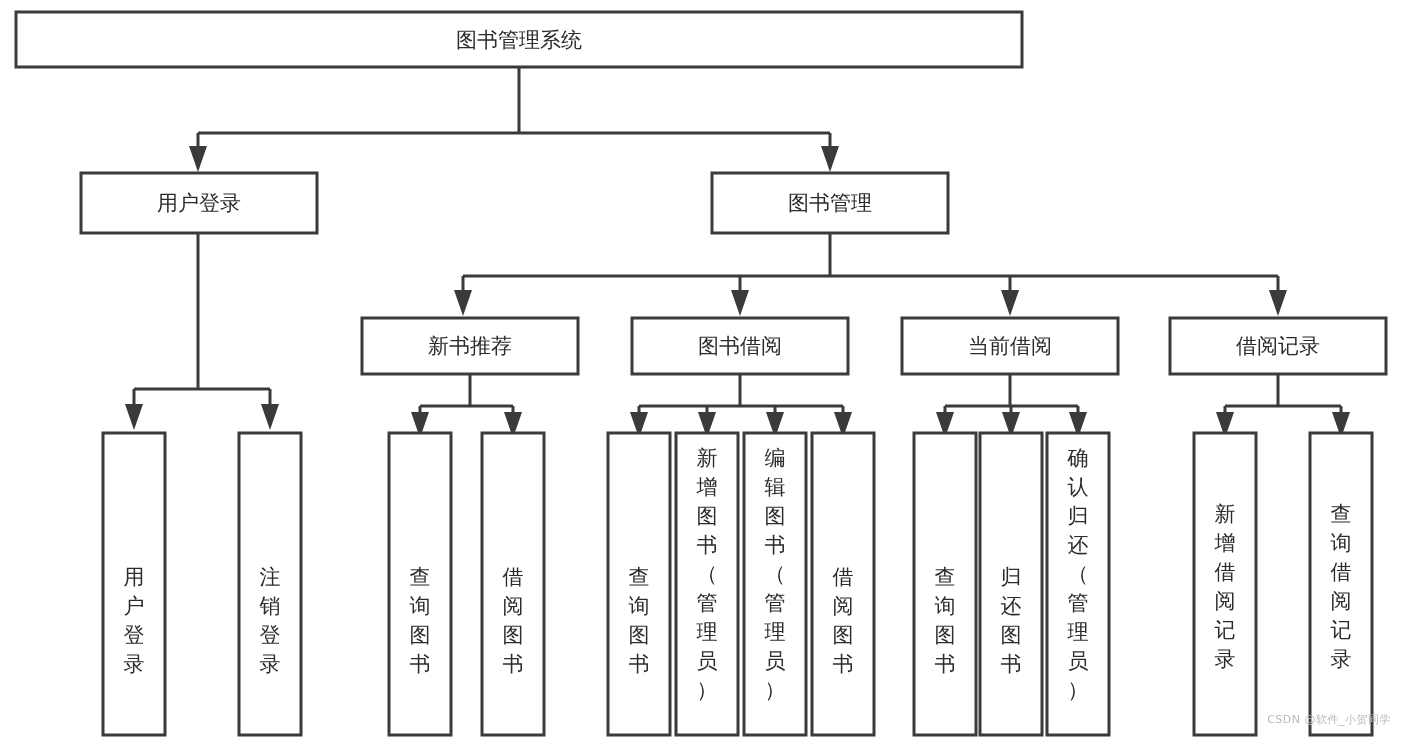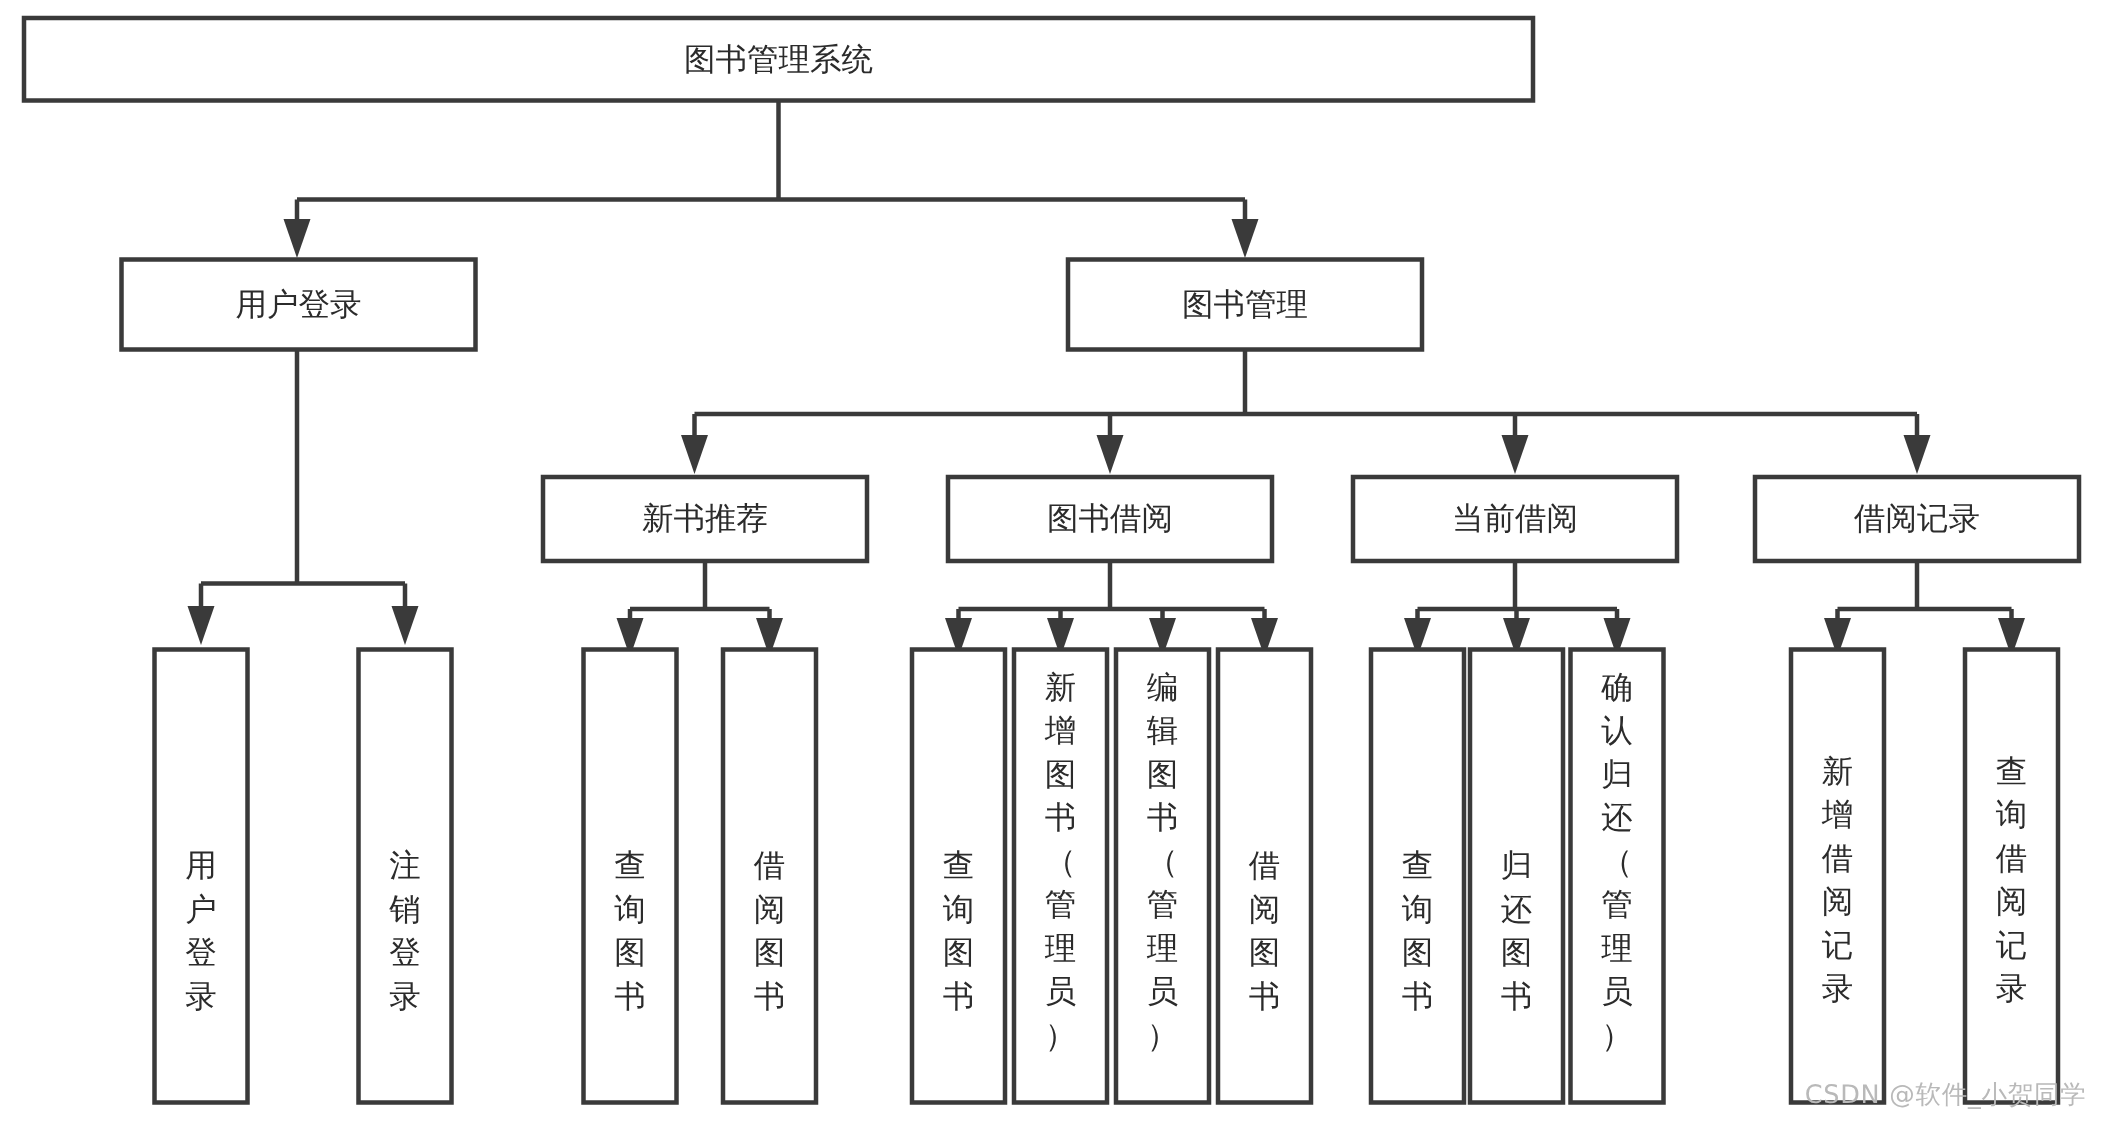--- a/index.html
+++ b/index.html
@@ -50,23 +50,23 @@
   }
   .node-label-v {
     font-family: "DejaVu Sans", "Liberation Sans", sans-serif;
     font-size: 21px;
     fill: #2b2b2b;
     text-anchor: middle;
   }
   .watermark-text {
     position: absolute;
     right: 14px;
-    bottom: 6px;
-    font-family: "DejaVu Sans", "Liberation Sans", sans-serif;
-    font-size: 17px;
+    bottom: 20px;
+    font-family: "DejaVu Sans", "Liberation Sans", sans-serif;
+    font-size: 11px;
     color: #b9b9b9;
     letter-spacing: 0.5px;
     white-space: nowrap;
     user-select: none;
   }
 </style>
 </head>
 <body>
 
 <div id="diagram-root">

